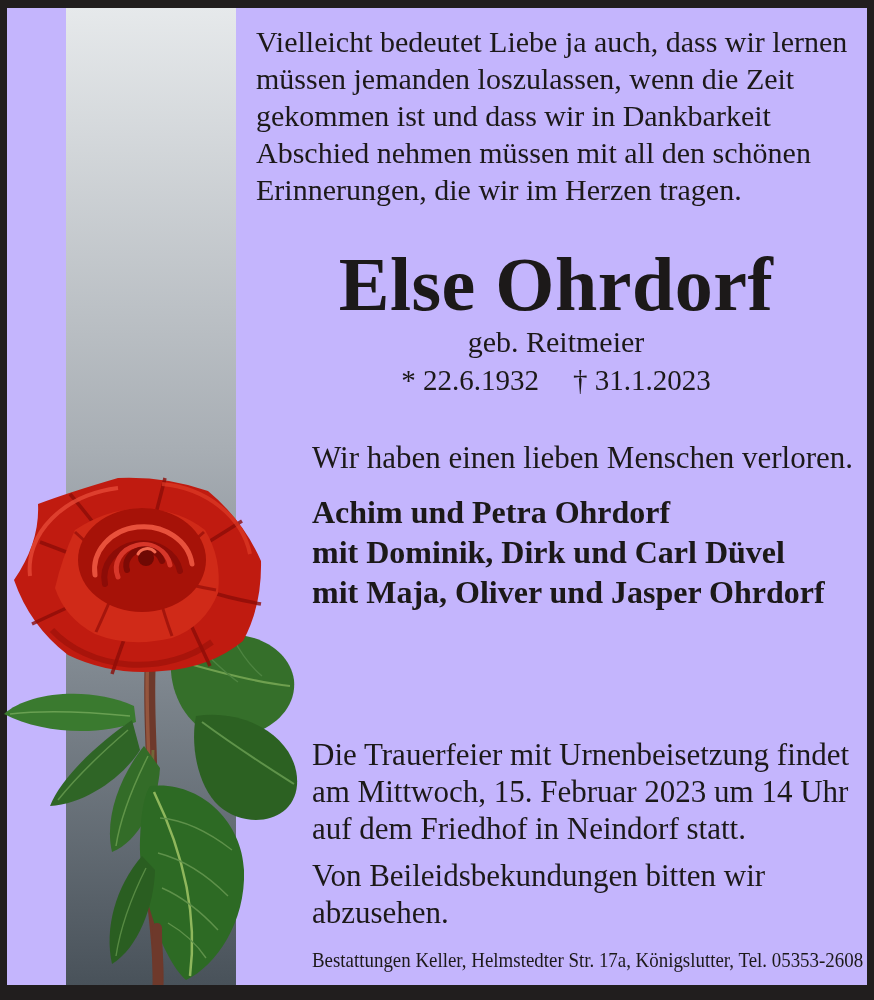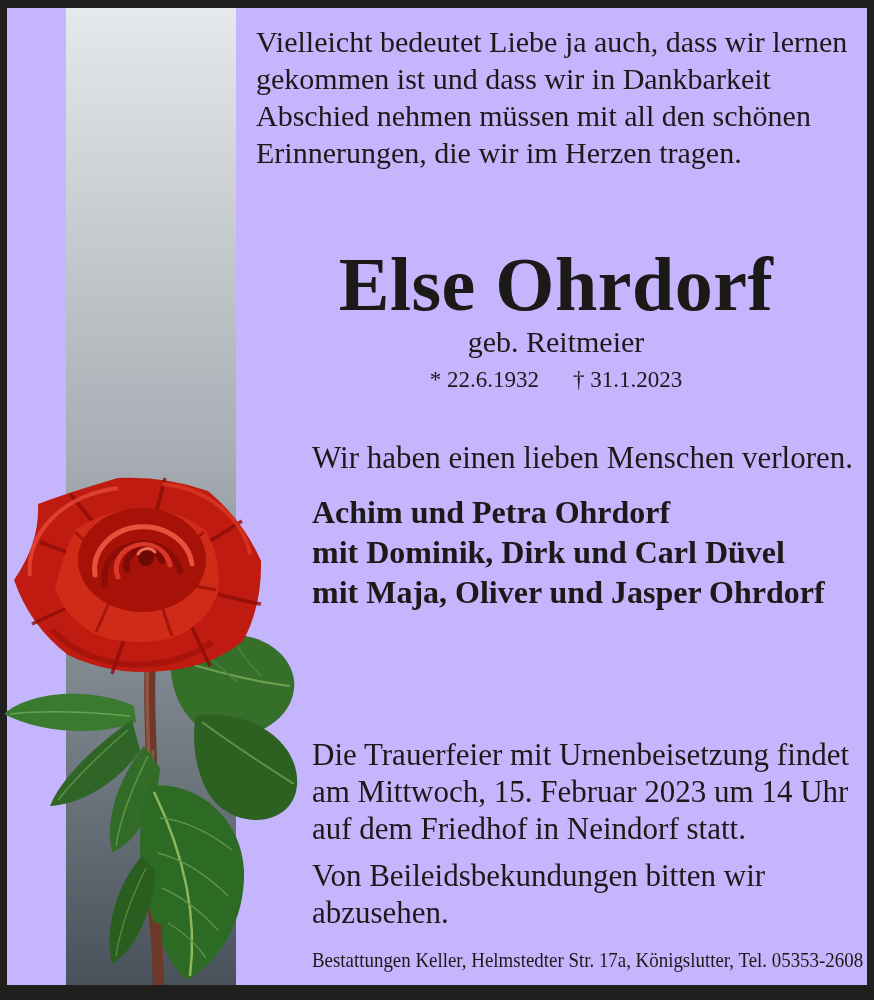--- a/index.html
+++ b/index.html
@@ -32,21 +32,21 @@
   .txt{position:absolute;white-space:nowrap;}
   .epigraph{left:256px;top:23px;font-size:30px;line-height:37px;}
   .name{
     left:256px;top:246px;width:600px;text-align:center;
     font-size:76px;font-weight:bold;line-height:1;letter-spacing:0.5px;
   }
   .maiden{left:256px;top:325px;width:600px;text-align:center;font-size:30px;line-height:34px;}
   .dates{
     left:256px;top:361px;width:600px;
     display:flex;justify-content:center;gap:34px;
-    font-size:23px;line-height:38px;
+    font-size:29px;line-height:38px;
   }
   .loss{left:312px;top:439px;font-size:31px;line-height:37px;}
   .mourners{left:312px;top:492px;font-size:32px;line-height:40px;font-weight:bold;}
   .funeral{left:312px;top:736px;font-size:31px;line-height:37px;}
   .condolence{left:312px;top:857px;font-size:31px;line-height:37px;}
   .undertaker{
     left:312px;top:948px;font-size:21px;line-height:24px;
     transform:scaleX(0.9);transform-origin:left top;
   }
 </style>
@@ -112,20 +112,21 @@
       <path d="M105,126 A38,34 0 1 1 180,113" stroke="#8c0c07" stroke-width="6" fill="none" stroke-linecap="round"></path>
       <path d="M118,119 A27,24 0 1 1 170,107" stroke="#d8372a" stroke-width="5" fill="none" stroke-linecap="round"></path>
       <path d="M127,112 A18,16 0 1 1 162,103" stroke="#7d0a05" stroke-width="6" fill="none" stroke-linecap="round"></path>
       <circle cx="146" cy="100" r="8" fill="#6f0904"></circle>
       <path d="M138,96 A10,9 0 0 1 155,94" stroke="#f26a52" stroke-width="3" fill="none" stroke-linecap="round"></path>
     </g>
   </svg>
 
   <div class="txt epigraph">
     <div>Vielleicht bedeutet Liebe ja auch, dass wir lernen</div>
+    <div>müssen jemanden loszulassen, wenn die Zeit</div>
     <div>gekommen ist und dass wir in Dankbarkeit</div>
     <div>Abschied nehmen müssen mit all den schönen</div>
     <div>Erinnerungen, die wir im Herzen tragen.</div>
   </div>
 
   <div class="txt name">Else Ohrdorf</div>
   <div class="txt maiden">geb. Reitmeier</div>
   <div class="txt dates">
     <span>* 22.6.1932</span>
     <span>† 31.1.2023</span>

